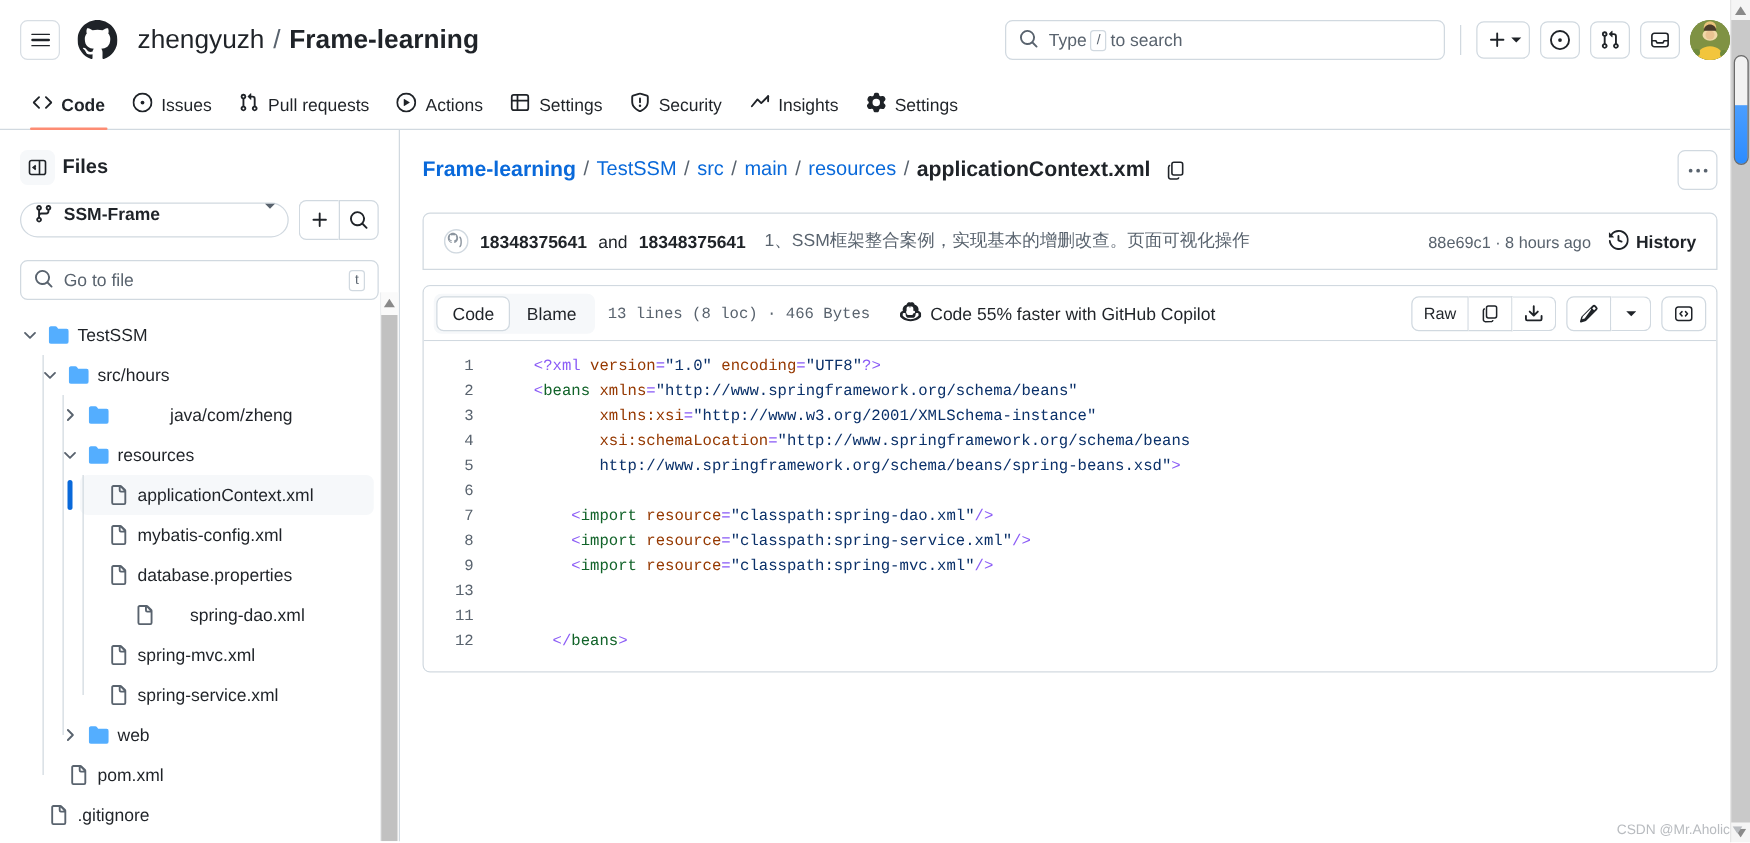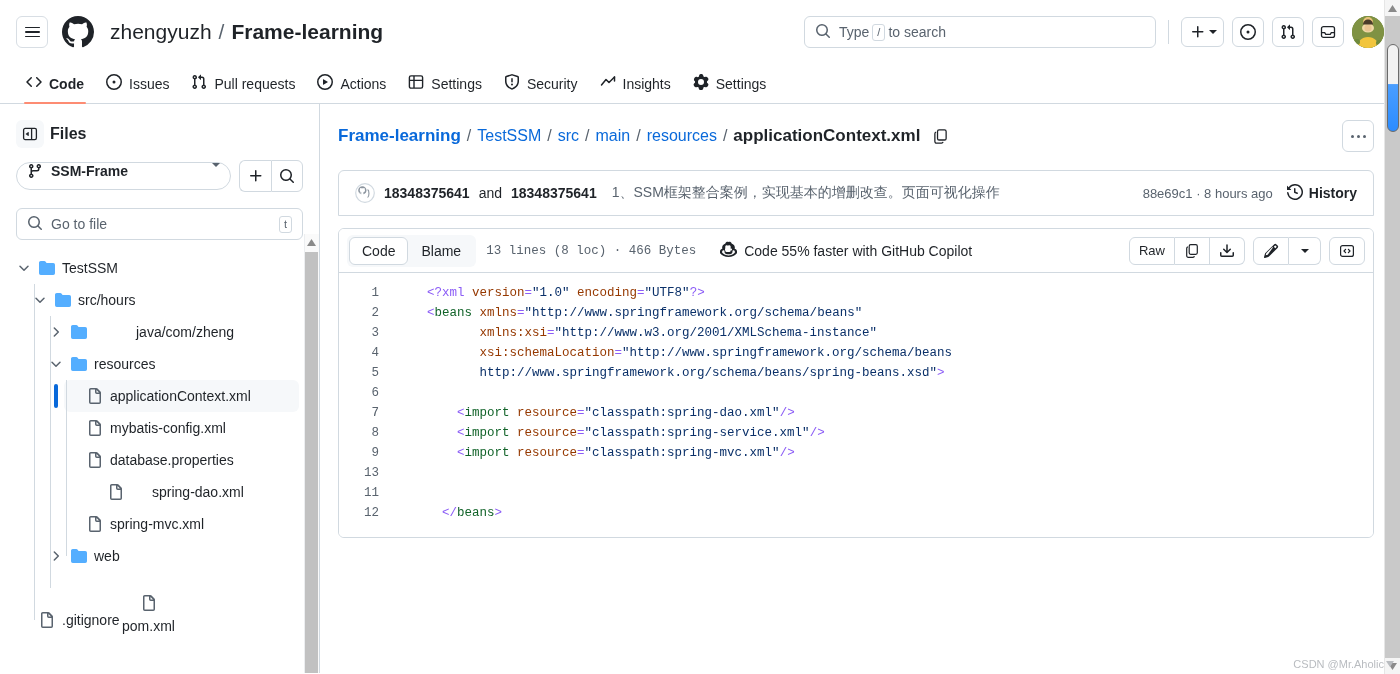--- a/index.html
+++ b/index.html
@@ -595,34 +595,43 @@
         </div>
         <div class="tree-row" style="margin-left: 64px; margin-right: 20px;">
           <span class="chev"></span>
           <span style="display: flex;">
             <svg width="16" height="16" viewBox="0 0 16 16">
               <path d="M2 1.75C2 .784 2.784 0 3.75 0h5.586c.464 0 .909.184 1.237.513l2.914 2.914c.329.328.513.773.513 1.237v9.586A1.75 1.75 0 0 1 12.25 16h-8.5A1.75 1.75 0 0 1 2 14.25Zm1.75-.25a.25.25 0 0 0-.25.25v12.5c0 .138.112.25.25.25h8.5a.25.25 0 0 0 .25-.25V6h-2.75A1.75 1.75 0 0 1 8 4.25V1.5Zm5.75.56v2.19c0 .138.112.25.25.25h2.19Z" fill="#59636e"></path>
             </svg>
           </span>
           <span style="white-space: nowrap;">spring-mvc.xml</span>
         </div>
+        <div class="tree-row" style="margin-left: 64px; margin-right: 20px;">
+          <span class="chev"></span>
+          <span style="display: flex;">
+            <svg width="16" height="16" viewBox="0 0 16 16">
+              <path d="M2 1.75C2 .784 2.784 0 3.75 0h5.586c.464 0 .909.184 1.237.513l2.914 2.914c.329.328.513.773.513 1.237v9.586A1.75 1.75 0 0 1 12.25 16h-8.5A1.75 1.75 0 0 1 2 14.25Zm1.75-.25a.25.25 0 0 0-.25.25v12.5c0 .138.112.25.25.25h8.5a.25.25 0 0 0 .25-.25V6h-2.75A1.75 1.75 0 0 1 8 4.25V1.5Zm5.75.56v2.19c0 .138.112.25.25.25h2.19Z" fill="#59636e"></path>
+            </svg>
+          </span>
+          <span style="white-space: nowrap;">spring-service.xml</span>
+        </div>
         <div class="tree-row" style="margin-left: 48px; margin-right: 20px;">
           <span class="chev">
             <svg width="12" height="12" viewBox="0 0 12 12">
               <path d="M4.3 2 8.3 6 4.3 10" fill="none" stroke="#59636e" stroke-width="1.5" stroke-linecap="round" stroke-linejoin="round"></path>
             </svg>
           </span>
           <span style="display: flex;">
             <svg width="16" height="16" viewBox="0 0 16 16">
               <path d="M.513 1.513A1.75 1.75 0 0 1 1.75 1h3.5c.55 0 1.07.26 1.4.7l.9 1.2a.25.25 0 0 0 .2.1h6.5A1.75 1.75 0 0 1 16 4.75v8.5A1.75 1.75 0 0 1 14.25 15H1.75A1.75 1.75 0 0 1 0 13.25V2.75c0-.464.184-.909.513-1.237Z" fill="#54aeff"></path>
             </svg>
           </span>
           <span style="white-space: nowrap;">web</span>
         </div>
-        <div class="tree-row" style="margin-left: 32px; margin-right: 20px; flex-direction: column;">
+        <div class="tree-row" style="margin-left: 32px; margin-right: 20px;">
           <span class="chev"></span>
           <span style="display: flex;">
             <svg width="16" height="16" viewBox="0 0 16 16">
               <path d="M2 1.75C2 .784 2.784 0 3.75 0h5.586c.464 0 .909.184 1.237.513l2.914 2.914c.329.328.513.773.513 1.237v9.586A1.75 1.75 0 0 1 12.25 16h-8.5A1.75 1.75 0 0 1 2 14.25Zm1.75-.25a.25.25 0 0 0-.25.25v12.5c0 .138.112.25.25.25h8.5a.25.25 0 0 0 .25-.25V6h-2.75A1.75 1.75 0 0 1 8 4.25V1.5Zm5.75.56v2.19c0 .138.112.25.25.25h2.19Z" fill="#59636e"></path>
             </svg>
           </span>
           <span style="white-space: nowrap;">pom.xml</span>
         </div>
         <div class="tree-row" style="margin-left: 16px; margin-right: 20px;">
           <span class="chev"></span>

